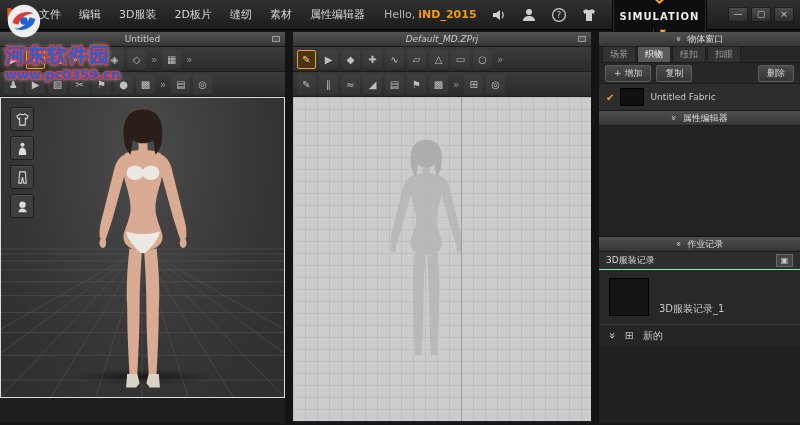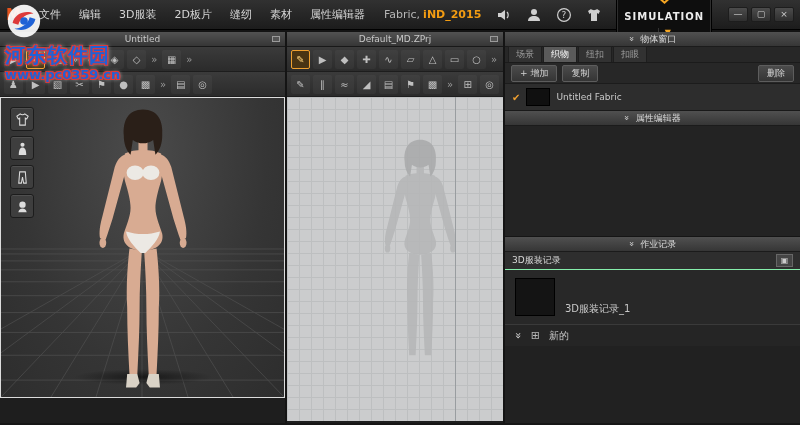--- a/index.html
+++ b/index.html
@@ -30,24 +30,24 @@
   }
   .simdd { color:#f5a623; font-size:8px; border-left:1px solid #333; padding-left:6px; margin-left:1px; }
   .winbtns { margin-left:auto; display:flex; gap:3px; }
   .wb {
     width:20px; height:15px; background:linear-gradient(#4c4c4c,#2f2f2f);
     border:1px solid #1d1d1d; color:#ccc; font-size:9px; line-height:13px;
     text-align:center; border-radius:2px; cursor:pointer;
   }
 
   
-  .main { display:flex; gap:2px; height:393px; padding-top:2px; background:#141414; }
+  .main { display:flex; gap:8px; height:393px; padding-top:2px; background:#141414; }
   .panel { position:relative; background:#262626; display:flex; flex-direction:column; }
   .panel.left   { width:285px; }
-  .panel.center { width:216px; }
+  .panel.center { width:298px;font-style:italic; }
   .panel.right  { flex:1; }
 
   .titlebar {
     height:15px; flex:0 0 15px; background:linear-gradient(#525252,#363636);
     color:#c9c9c9; font-size:9px; text-align:center; line-height:15px;
     position:relative; border-bottom:1px solid #191919;
   }
   .popout { position:absolute; right:5px; top:4px; width:8px; height:6px; border:1px solid #9a9a9a; background:#555; cursor:pointer; }
 
   .toolbar {
@@ -152,21 +152,21 @@
     <nav class="menus">
         <span class="menuitem">文件</span>
         <span class="menuitem">编辑</span>
         <span class="menuitem">3D服装</span>
         <span class="menuitem">2D板片</span>
         <span class="menuitem">缝纫</span>
         <span class="menuitem">素材</span>
         <span class="menuitem">属性编辑器</span>
       </nav>
     <span class="greet">
-      <span>Fabric,</span><b class="user">iND_2015</b>
+      <span>Hello,</span><b class="user">iND_2015</b>
     </span>
     <span class="topicons">
       <span class="ticon">
         <svg viewBox="0 0 16 16" width="16" height="16">
             <path d="M2 6h3l4-3v10l-4-3H2z" fill="#cfcfcf"></path>
             <path d="M11 5c1.6 1.6 1.6 4.4 0 6" stroke="#cfcfcf" stroke-width="1.2" fill="none"></path>
           </svg>
       </span>
       <span class="ticon">
         <svg viewBox="0 0 16 16" width="16" height="16">

